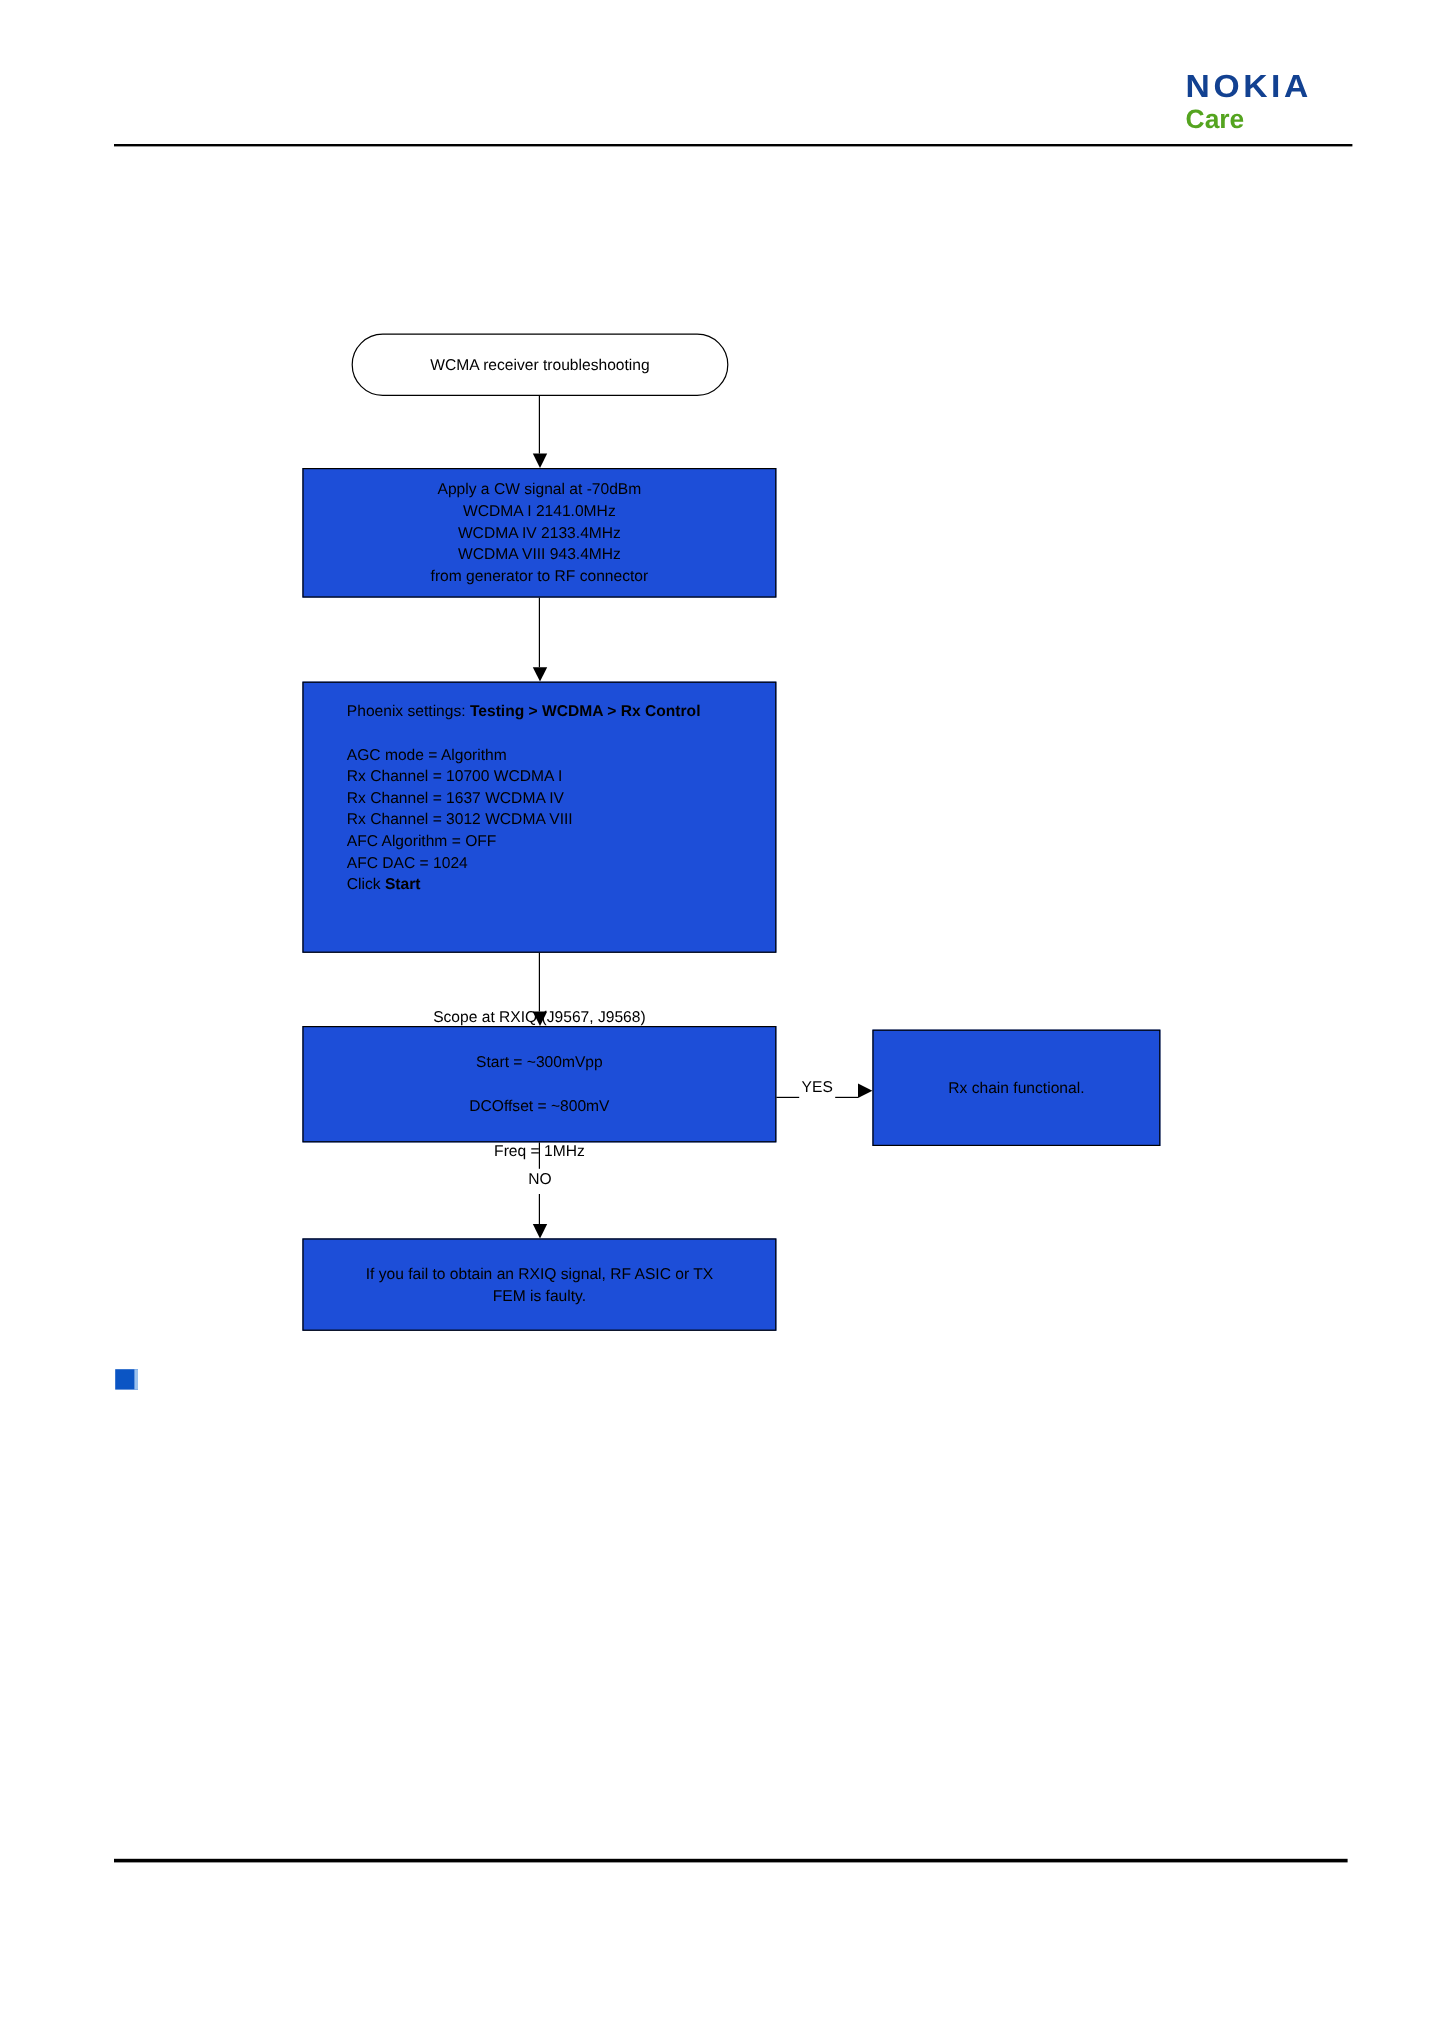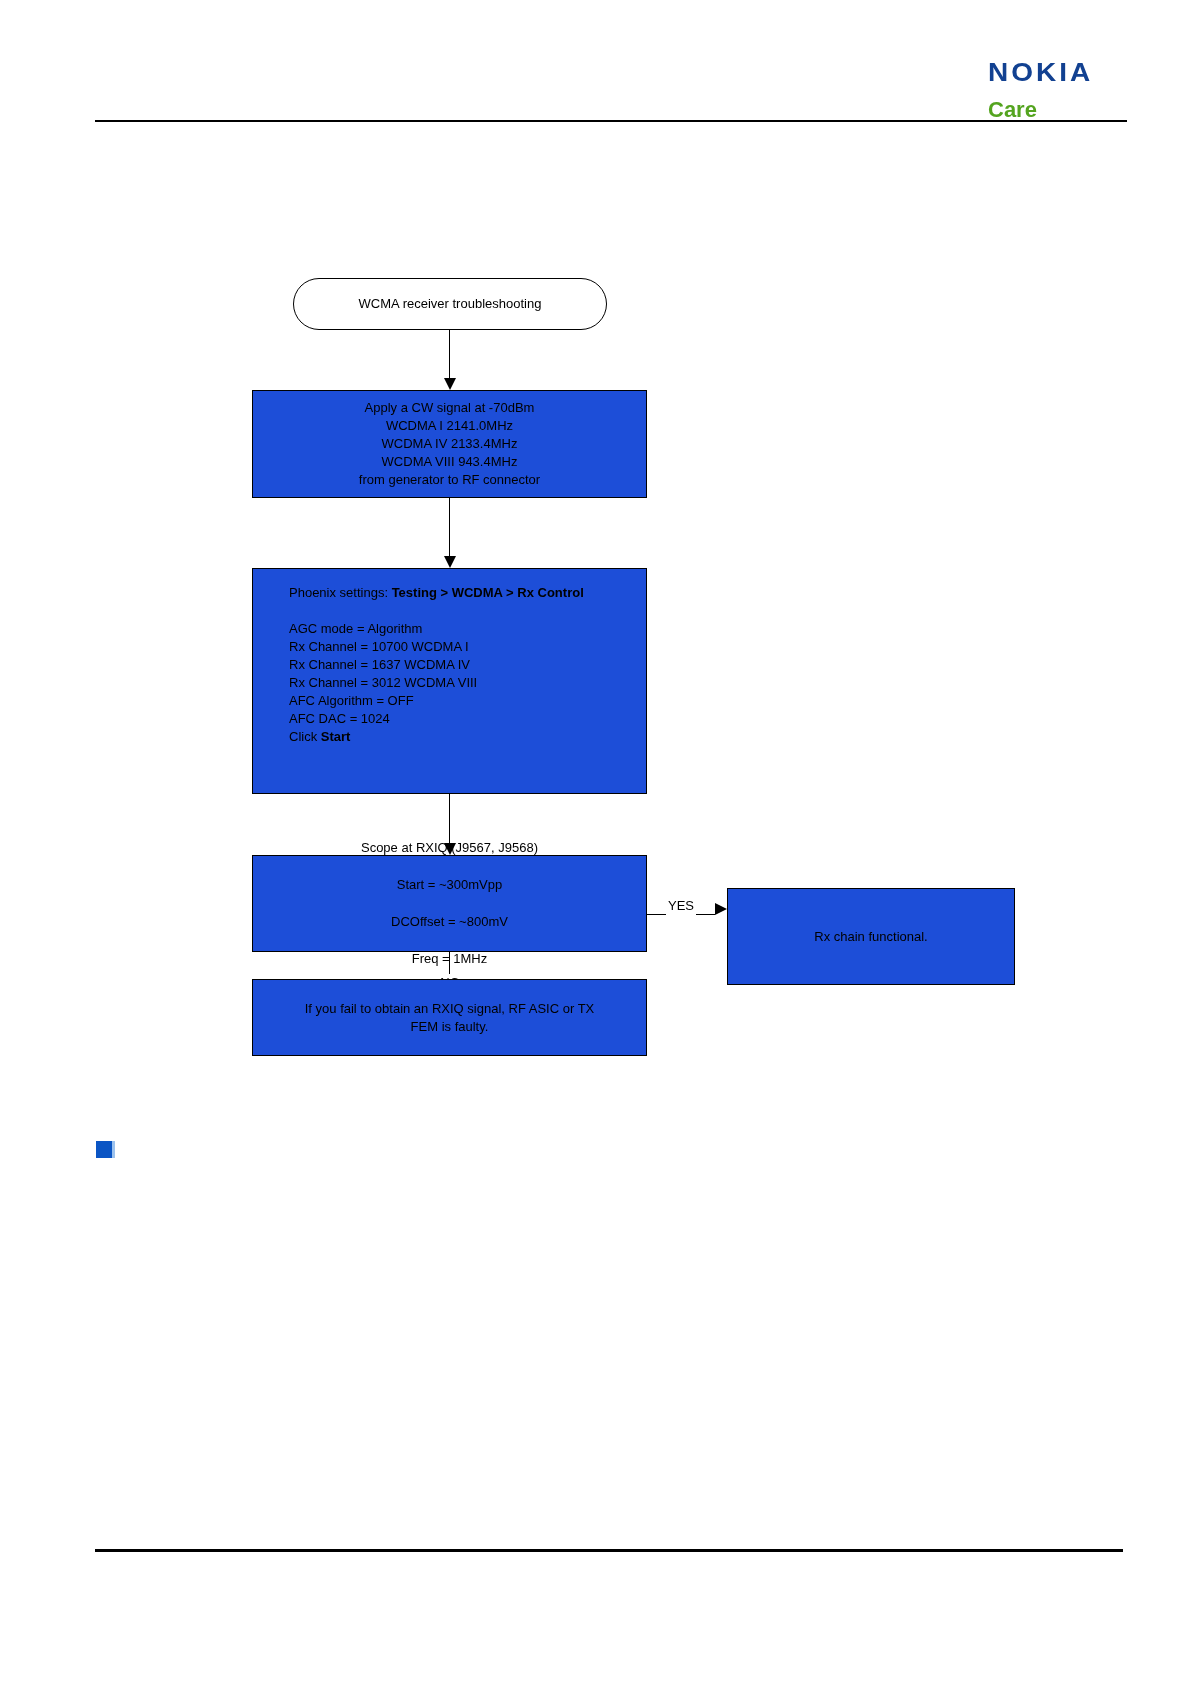--- a/index.html
+++ b/index.html
@@ -25,21 +25,21 @@
     font-size: 28px;
     font-weight: bold;
     letter-spacing: 3px;
     color: #124191;
     transform: scaleY(0.95);
   }
   .logo-sub {
     font-size: 22px;
     font-weight: bold;
     color: #54a41f;
-    margin-top: 13px;
+    margin-top: 3px;
   }
   .header-rule {
     position: absolute;
     left: 95px;
     top: 120px;
     width: 1032px;
     border-top: 2px solid #000;
   }
   .footer-rule {
     position: absolute;
@@ -69,22 +69,22 @@
   }
   .fc-center {
     display: flex; flex-direction: column;
     align-items: center; justify-content: center;
     text-align: center;
   }
   .box-apply  { left: 252px; top: 390px;  width: 395px; height: 108px; }
   .box-phoenix{ left: 252px; top: 568px;  width: 395px; height: 226px;
                 padding: 15px 10px 0 36px; text-align: left; }
   .box-scope  { left: 252px; top: 855px;  width: 395px; height: 97px; gap: 19px; }
-  .box-rxok   { left: 727px; top: 888px;  width: 288px; height: 97px; }
-  .box-fail   { left: 252px; top: 979px; width: 395px; height: 77px; }
+  .box-rxok   { left: 727px; top: 858px;  width: 240px; height: 97px; }
+  .box-fail   { left: 252px; top: 1032px; width: 395px; height: 77px; }
 
   .spacer-line { height: 18px; }
 
   .vline {
     position: absolute;
     width: 0;
     border-left: 1.5px solid #000;
   }
   .head-down {
     position: absolute;

